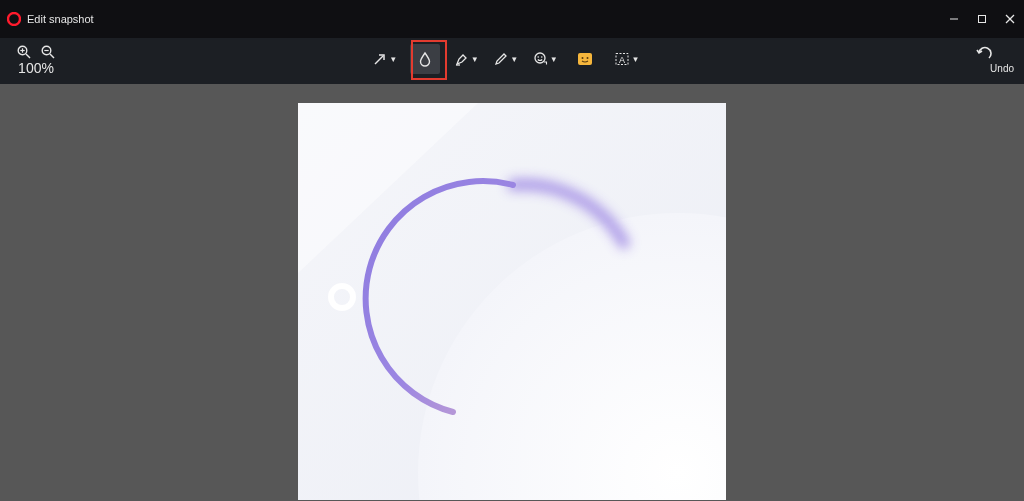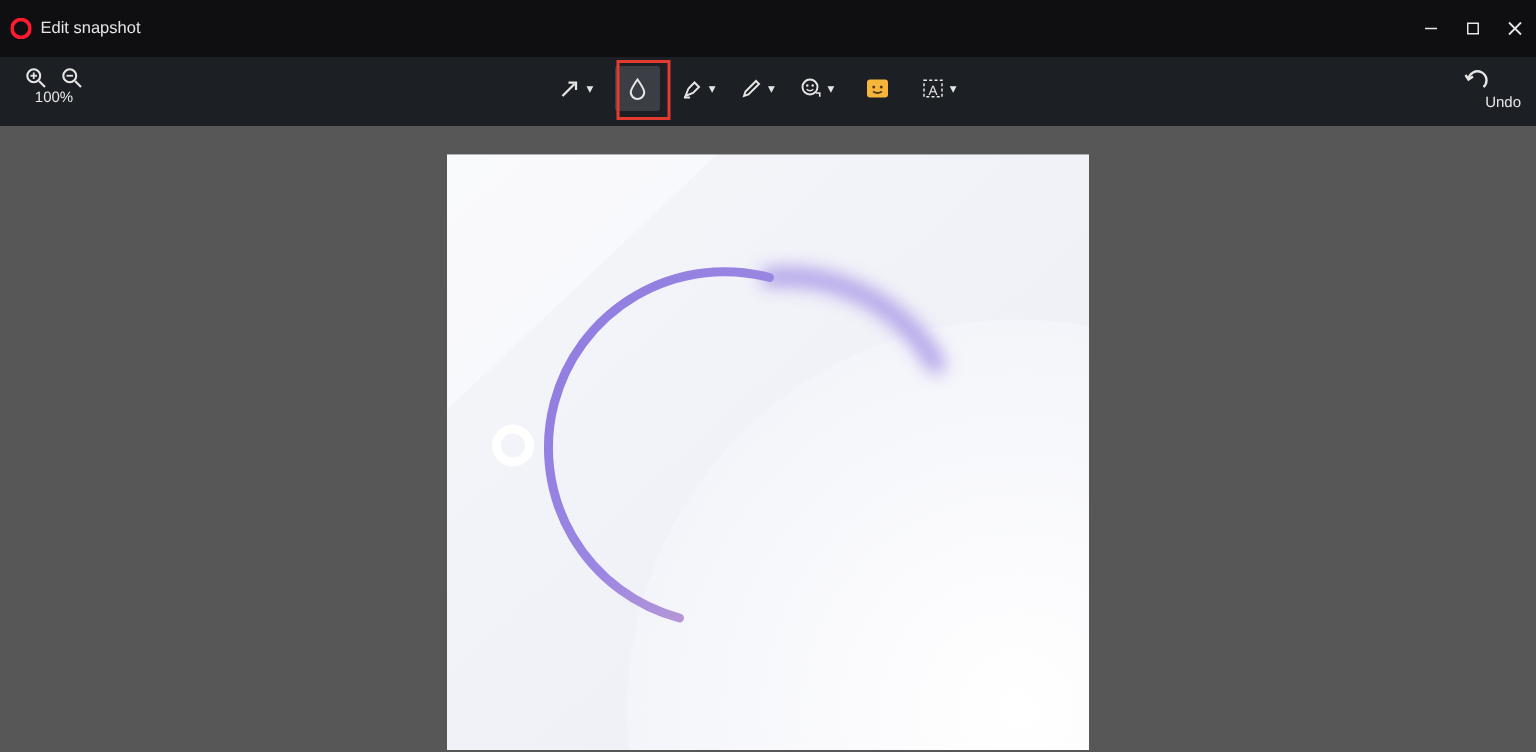--- a/index.html
+++ b/index.html
@@ -50,21 +50,21 @@
     align-items: center;
     margin-left: 16px;
     margin-top: 6px;
   }
   .zoom-icons {
     display: flex;
     gap: 8px;
     align-items: center;
   }
   .zoom-label {
-    font-size: 10px;
+    font-size: 14px;
     color: #e6e6e6;
     margin-top: 0px;
   }
   .center-tools {
     position: absolute;
     left: 370px;
     top: 6px;
     display: flex;
     align-items: center;
     gap: 12px;

